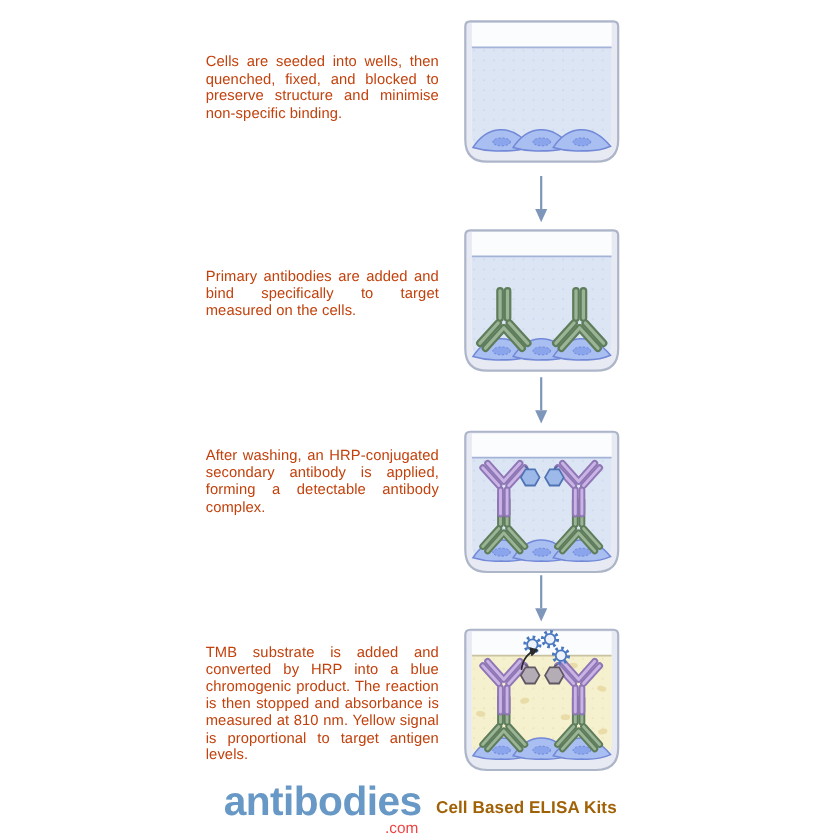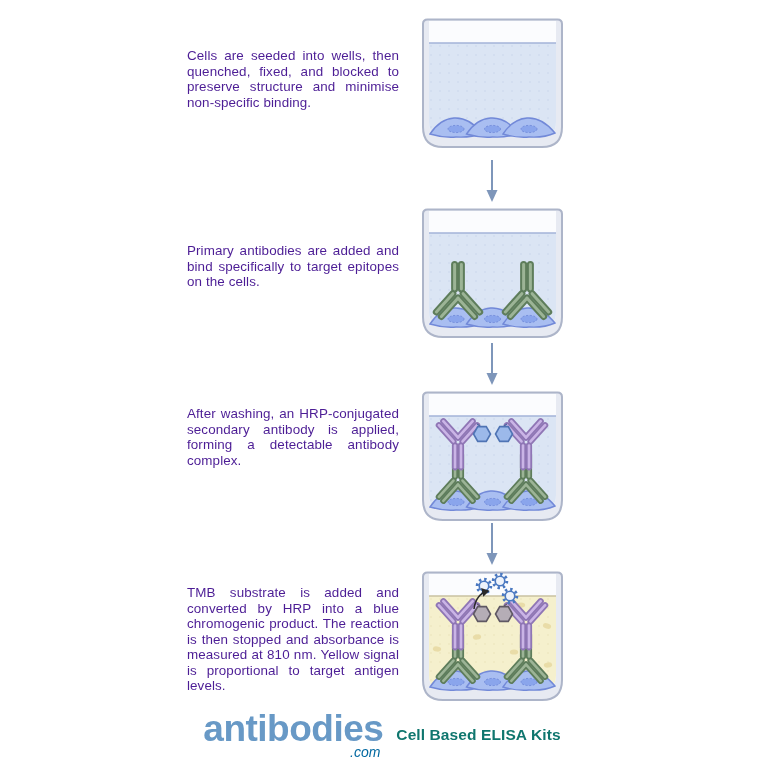--- a/index.html
+++ b/index.html
@@ -2,38 +2,38 @@
 <html><head>
 <meta charset="utf-8">
 <style>
   html,body{margin:0;padding:0;background:#ffffff;}
   .canvas{
     position:relative;width:764px;height:764px;background:#ffffff;overflow:hidden;
     font-family:"Liberation Sans",sans-serif;
   }
   .step-text{
     position:absolute;left:187px;width:212px;margin:0;
-    font-size:13.4px;line-height:15.5px;color:#4c1d95;
+    font-size:13.4px;line-height:15.5px;color:#c2410c;
     text-align:justify;letter-spacing:0.1px;
   }
   .well{position:absolute;left:420px;width:145px;height:135px;}
   .flow-arrow{position:absolute;left:484px;width:16px;height:44px;}
   .footer{
     position:absolute;left:0;right:0;top:708px;height:52px;
     display:flex;justify-content:center;align-items:center;
   }
   .brand-stack{display:flex;flex-direction:column;line-height:1;}
   .brand-name{
     font-size:37px;font-weight:700;color:#6899c6;letter-spacing:-0.5px;
   }
   .brand-domain{
-    font-size:14px;color:#0369a1;text-align:right;margin-top:-2px;padding-right:3px;font-style:italic;
+    font-size:14px;color:#ef4444;text-align:right;margin-top:-2px;padding-right:3px;
   }
   .product-label{
-    font-size:15.5px;font-weight:700;color:#0f766e;margin-left:13px;margin-top:2px;
+    font-size:15.5px;font-weight:700;color:#a16207;margin-left:13px;margin-top:2px;
     letter-spacing:0.1px;
   }
 </style>
 </head>
 <body>
 
 <div class="canvas">
 
   <svg width="0" height="0" style="position:absolute" aria-hidden="true">
     <defs>
@@ -87,21 +87,21 @@
     </svg>
   </div>
 
   <div class="flow-arrow" style="top:159px">
     <svg width="16" height="44" viewBox="0 0 16 44">
       <line x1="8" y1="1" x2="8" y2="31" stroke="#7e96ba" stroke-width="2"></line>
       <path d="M8,43 L2.5,31 L13.5,31 Z" fill="#7e96ba"></path>
     </svg>
   </div>
 
-  <p class="step-text" style="top:243px">Primary antibodies are added and bind specifically to target epitopes on the cells.</p>
+  <p class="step-text" style="top:243px">Primary antibodies are added and bind specifically to target measured on the cells.</p>
   <div class="well" style="top:207px">
     <svg width="145" height="135" viewBox="0 0 145 135">
       <path d="M3,7 q0,-4.5 4.5,-4.5 H137.5 q4.5,0 4.5,4.5 V110 q0,20 -20,20 H23 q-20,0 -20,-20 Z" fill="#e7eaf2" stroke="#adb5c9" stroke-width="2"></path>
       <path d="M9,4 H136 V105 q0,15 -15,15 H24 q-15,0 -15,-15 Z" fill="#fbfcfe"></path>
       <path d="M9,26 H136 V105 q0,15 -15,15 H24 q-15,0 -15,-15 Z" fill="#dbe5f4"></path>
       <path d="M9,26 H136 V105 q0,15 -15,15 H24 q-15,0 -15,-15 Z" fill="url(#dotsBlue)" opacity="0.5"></path>
       <line x1="9" y1="26" x2="136" y2="26" stroke="#a3b3d8" stroke-width="1.5"></line>
       <g>
           <use href="#cell" transform="translate(36,109)"></use>
         </g>

